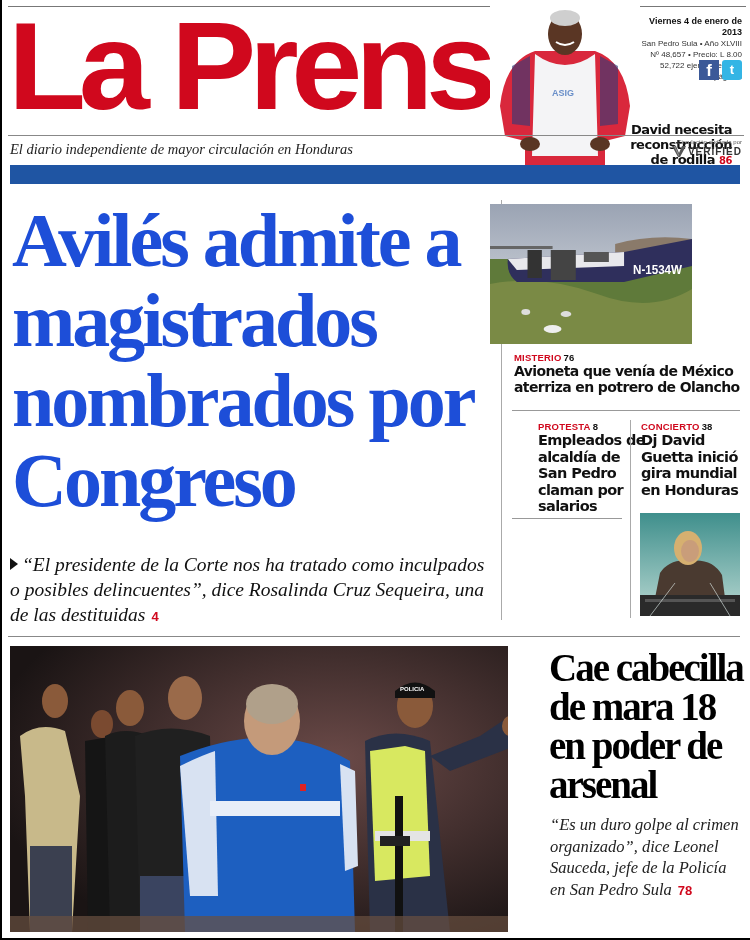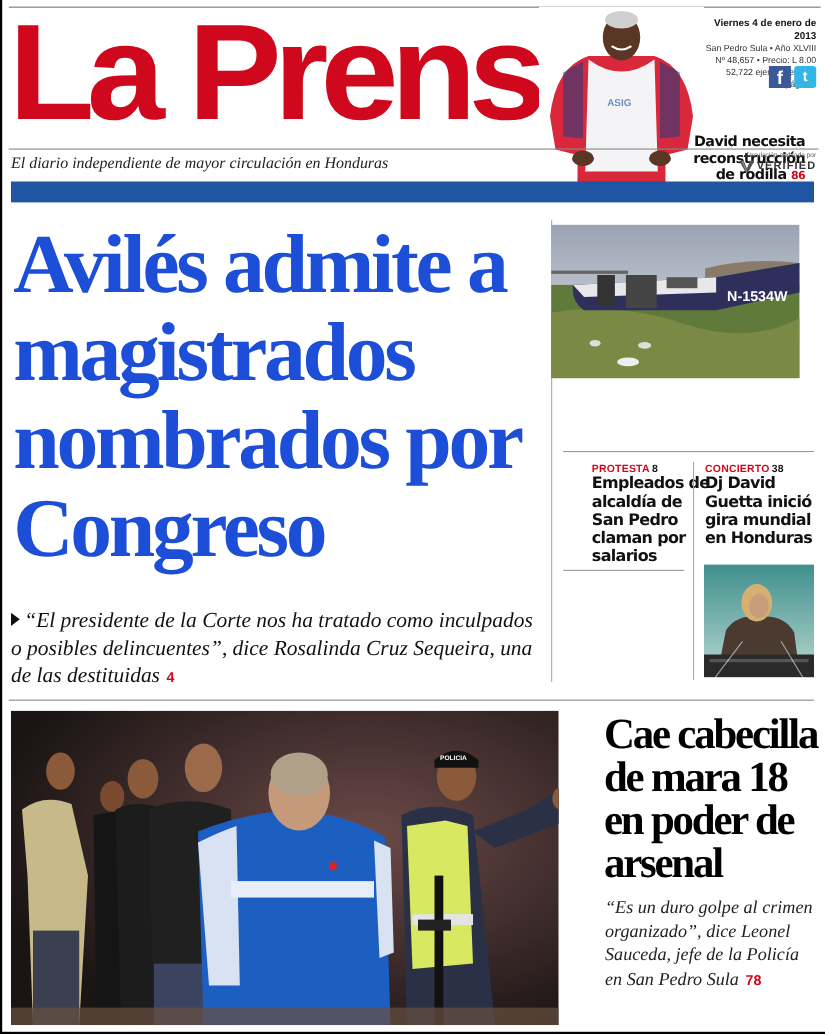--- a/index.html
+++ b/index.html
@@ -34,21 +34,21 @@
 
   
   .lead-headline { position: absolute; left: 10px; top: 200px; width: 480px; font-family: "Liberation Serif", serif; font-weight: 700; font-size: 76px; line-height: 80px; letter-spacing: -3px; color: #1d4ed8; }
   .lead-deck { position: absolute; left: 8px; top: 539px; width: 485px; font-family: "Liberation Serif", serif; font-style: italic; font-size: 19.5px; line-height: 25px; color: #111; margin-top: 13px; }
   .lead-deck .tri { display: inline-block; width: 0; height: 0; border-left: 8px solid #111; border-top: 6px solid transparent; border-bottom: 6px solid transparent; margin-right: 4px; vertical-align: 1px; }
   .red-num { color: #d0081d; font-family: "Liberation Sans", sans-serif; font-style: normal; font-weight: 700; font-size: 13px; margin-left: 6px; }
 
   .vdiv-main { position: absolute; left: 499px; top: 200px; width: 1px; height: 420px; background: #aaa; }
 
   
-  .plane-photo { position: absolute; left: 499px; top: 204px; width: 226px; height: 140px; overflow: hidden; }
+  .plane-photo { position: absolute; left: 488px; top: 204px; width: 202px; height: 140px; overflow: hidden; }
   .plane-photo svg { width: 100%; height: 100%; }
   .kicker { font-family: "Liberation Sans", sans-serif; font-weight: 700; font-size: 9.5px; color: #d0081d; letter-spacing: 0.2px; }
   .kicker .num { color: #111; margin-left: 2px; }
   .brief-head { font-family: "DejaVu Sans", sans-serif; font-weight: 700; font-size: 14px; line-height: 16px; color: #111; letter-spacing: -0.6px; }
 
   .b-misterio { position: absolute; left: 512px; top: 352px; width: 230px; }
   .rule-1 { position: absolute; left: 510px; top: 410px; width: 228px; height: 1px; background: #999; }
   .b-protesta { position: absolute; left: 536px; top: 421px; width: 112px; }
   .b-protesta .brief-head { font-size: 14.5px; line-height: 16.5px; }
   .rule-2 { position: absolute; left: 510px; top: 518px; width: 110px; height: 1px; background: #999; }
@@ -149,20 +149,24 @@
       <rect x="68" y="46" width="28" height="30" fill="#444"></rect>
       <rect x="105" y="48" width="28" height="10" fill="#555"></rect>
       <text x="160" y="70" font-size="13" fill="#fff" font-family="Liberation Sans, sans-serif" font-weight="700">N-1534W</text>
       <rect x="0" y="42" width="70" height="3" fill="#666"></rect>
       <ellipse cx="70" cy="125" rx="10" ry="4" fill="#eee"></ellipse>
       <ellipse cx="85" cy="110" rx="6" ry="3" fill="#ddd"></ellipse>
       <ellipse cx="40" cy="108" rx="5" ry="3" fill="#ddd"></ellipse>
     </svg>
   </div>
 
+  <div class="b-misterio">
+    <div class="kicker"><span>MISTERIO</span><span class="num">76</span></div>
+    <div class="brief-head">Avioneta que venía de México aterriza en potrero de Olancho</div>
+  </div>
   <div class="rule-1"></div>
 
   <div class="b-protesta">
     <div class="kicker"><span>PROTESTA</span><span class="num">8</span></div>
     <div class="brief-head">Empleados de alcaldía de San Pedro claman por salarios</div>
   </div>
   <div class="rule-2"></div>
 
 
   <div class="vdiv-right"></div>

